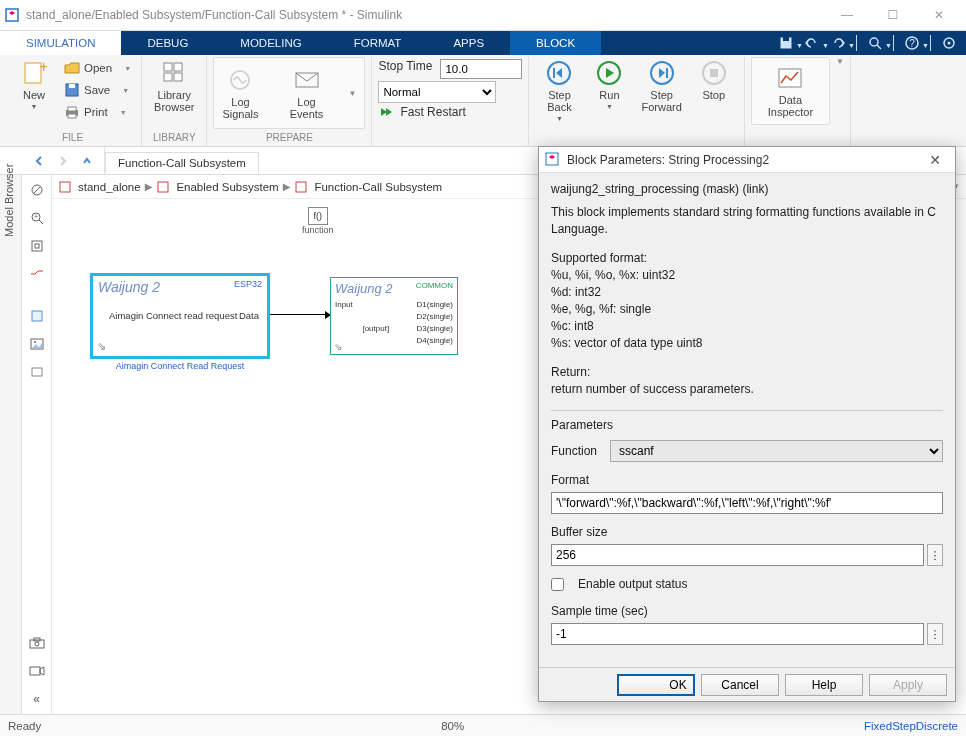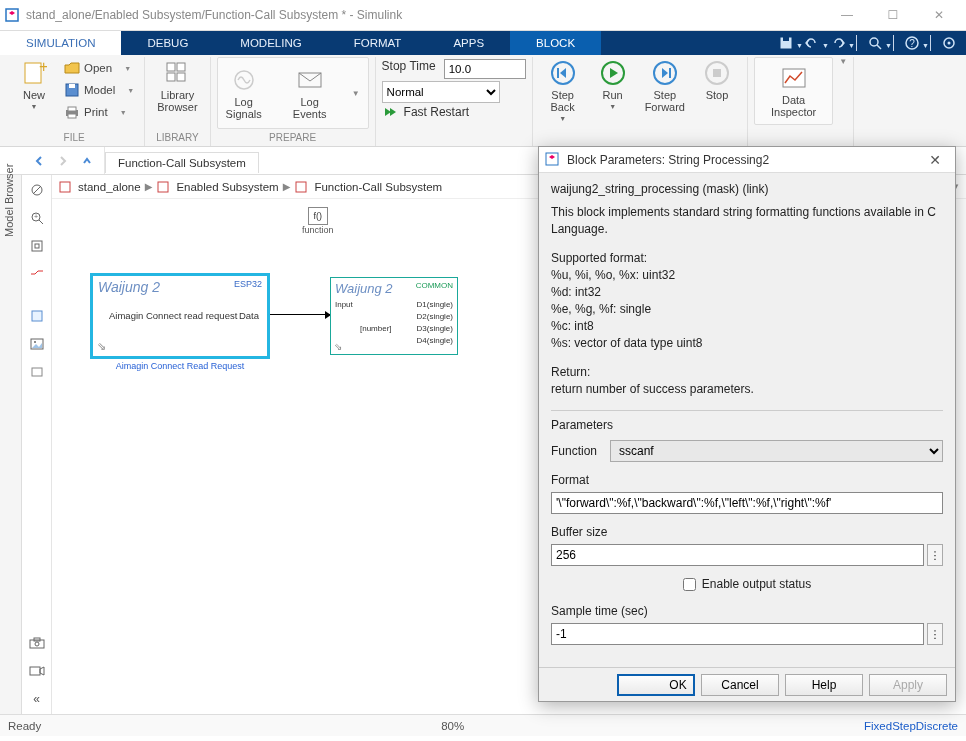--- a/index.html
+++ b/index.html
@@ -74,21 +74,21 @@
 .dialog .dsubtitle { font-size:12px; margin-bottom:6px;}
 .dialog .ddesc { margin-bottom:12px;}
 .dialog .dsection { margin-bottom:12px;}
 .dialog .phdr { border-top:1px solid #ccc; padding-top:6px; margin-bottom:6px;}
 .dialog .field { margin-bottom:10px;}
 .dialog .field label { display:block; margin-bottom:3px; font-size:12px;}
 .dialog .field .row { display:flex; gap:3px; align-items:center;}
 .dialog select.wide { flex:1; height:22px; border:1px solid #aaa; background:#e8e8e8; font-size:12px; padding:0 4px;}
 .dialog input.wide { flex:1; height:22px; border:1px solid #888; background:#fff; padding:0 4px; font-size:12px;}
 .dialog .morebtn { width:16px; height:22px; border:1px solid #aaa; background:#f5f5f5; font-size:11px; display:flex;align-items:center;justify-content:center;}
-.dialog .chk { display:flex; align-items:center; gap:6px;justify-content:center;}
+.dialog .chk { display:flex; align-items:center; gap:14px;}
 .dialog .dbtns { height:34px; border-top:1px solid #ccc; display:flex; align-items:center; justify-content:flex-end; gap:6px; padding:0 8px; background:#f0f0f0;}
 .dialog .dbtn { width:78px; height:22px; border:1px solid #aaa; background:linear-gradient(#fdfdfd,#eaeaea); font-size:12px;}
 .dialog .dbtn.primary { border:2px solid #0a5faf;padding-left:44px;}
 .dialog .dbtn:disabled { color:#aaa;}
 .disabled { color:#bbb !important;}
 svg { display:block;}
 .sepv { width:1px; background:#c8d6ea; height:16px; margin:0 3px;}
 </style>
 </head>
 <body>
@@ -192,21 +192,21 @@
             <span>Open</span>
             <span style="margin-left:8px;font-size:7px;color:#888">▼</span>
           </div>
         <div class="smallrow">
             <span class="ic">
               <svg width="14" height="14">
                 <rect x="1" y="1" width="12" height="12" fill="#5a8ed0" stroke="#2a5a9a"></rect>
                 <rect x="4" y="1" width="6" height="4" fill="#fff"></rect>
               </svg>
             </span>
-            <span>Model</span>
+            <span>Save</span>
             <span style="margin-left:8px;font-size:7px;color:#888">▼</span>
           </div>
         <div class="smallrow">
             <span class="ic">
               <svg width="16" height="14">
                 <rect x="2" y="5" width="12" height="6" fill="#888"></rect>
                 <rect x="4" y="2" width="8" height="4" fill="#fff" stroke="#888"></rect>
                 <rect x="4" y="9" width="8" height="4" fill="#fff" stroke="#888"></rect>
               </svg>
             </span>
@@ -487,21 +487,21 @@
         <div class="rows">
           <div class="r">
               <span>Input</span>
               <span>D1(single)</span>
             </div>
           <div class="r">
               <span></span>
               <span>D2(single)</span>
             </div>
           <div class="r">
-              <span style="margin:0 auto">[number]</span>
+              <span style="margin:0 auto">[output]</span>
               <span>D3(single)</span>
             </div>
           <div class="r">
               <span></span>
               <span>D4(single)</span>
             </div>
         </div>
         <div class="lnk">⇘</div>
       </div>
     </div>

